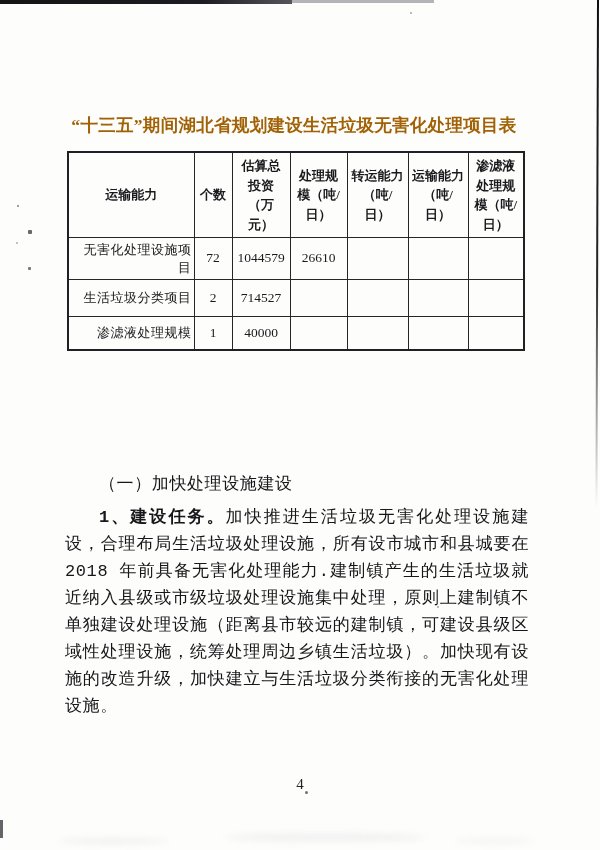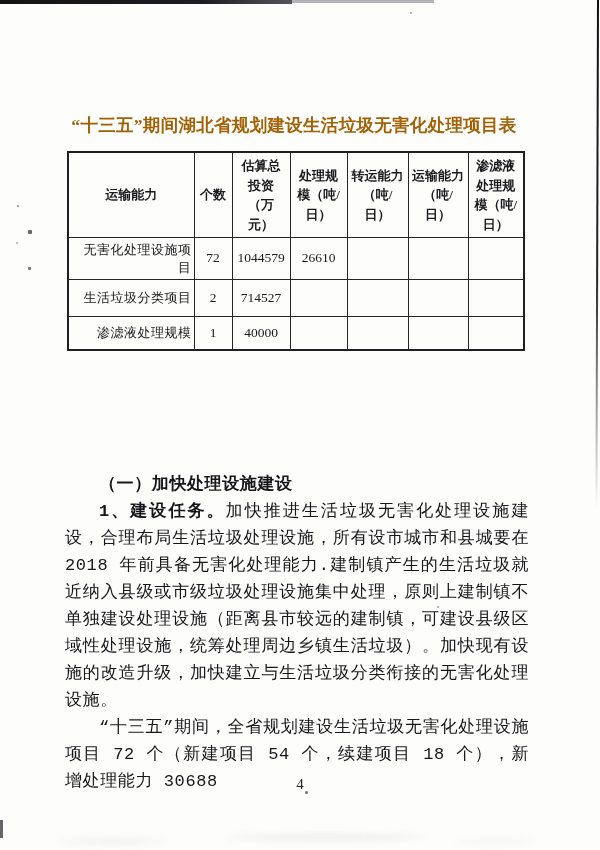--- a/index.html
+++ b/index.html
@@ -80,23 +80,23 @@
   .data-table td.c-num { text-align: center; font-size: 13.5px; padding: 2px 1px; }
 
   .content {
     position: absolute; left: 65px; top: 470px; width: 464px;
     font-size: 17px; line-height: 27px;
     letter-spacing: 0.6px;
     color: #17171b;
   }
   .section-heading {
     text-indent: 2em;
-    font-weight: bold;
+    font-weight: normal;
     font-size: 17px;
-    margin-bottom: 1px;
+    margin-bottom: 7px;
   }
   .content p.para {
     text-indent: 2em;
     text-align: justify;
     margin: 0;
     font-family: Liberation Mono, monospace;
   }
   .content p.para .lead { font-weight: bold; }
 
   .page-number {
@@ -173,18 +173,17 @@
       <td class="c-num"></td>
       <td class="c-num"></td>
       <td class="c-num"></td>
     </tr>
   </tbody>
     </table>
 
   <div class="content">
     <div class="section-heading">（一）加快处理设施建设</div>
     <p class="para"><span class="lead">1、建设任务。</span><span>加快推进生活垃圾无害化处理设施建设，合理布局生活垃圾处理设施，所有设市城市和县城要在 2018 年前具备无害化处理能力.建制镇产生的生活垃圾就近纳入县级或市级垃圾处理设施集中处理，原则上建制镇不单独建设处理设施（距离县市较远的建制镇，可建设县级区域性处理设施，统筹处理周边乡镇生活垃圾）。加快现有设施的改造升级，加快建立与生活垃圾分类衔接的无害化处理设施。</span></p>
-    <p class="para">“十三五”期间，全省规划建设生活垃圾无害化处理设施项目 72 个（新建项目 54 个，续建项目 18 个），新增处理能力 30688</p>
   </div>
 
   <div class="page-number">4</div>
 
 </div>
 
 </body></html>

